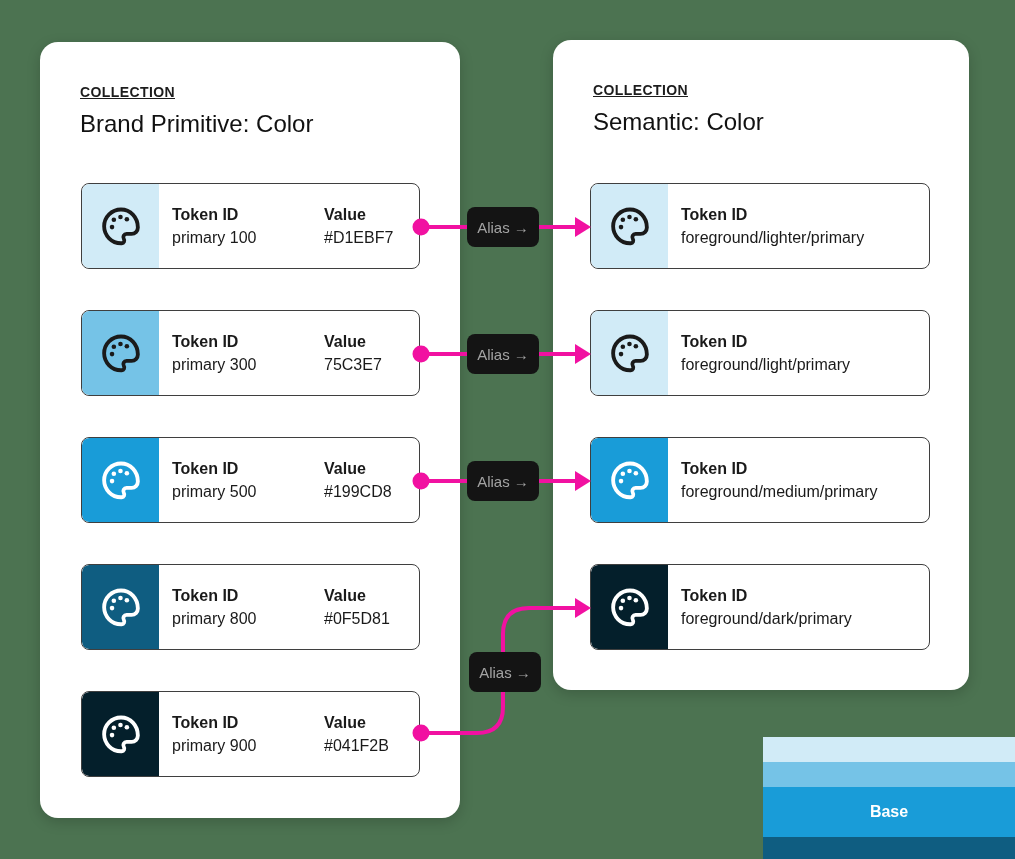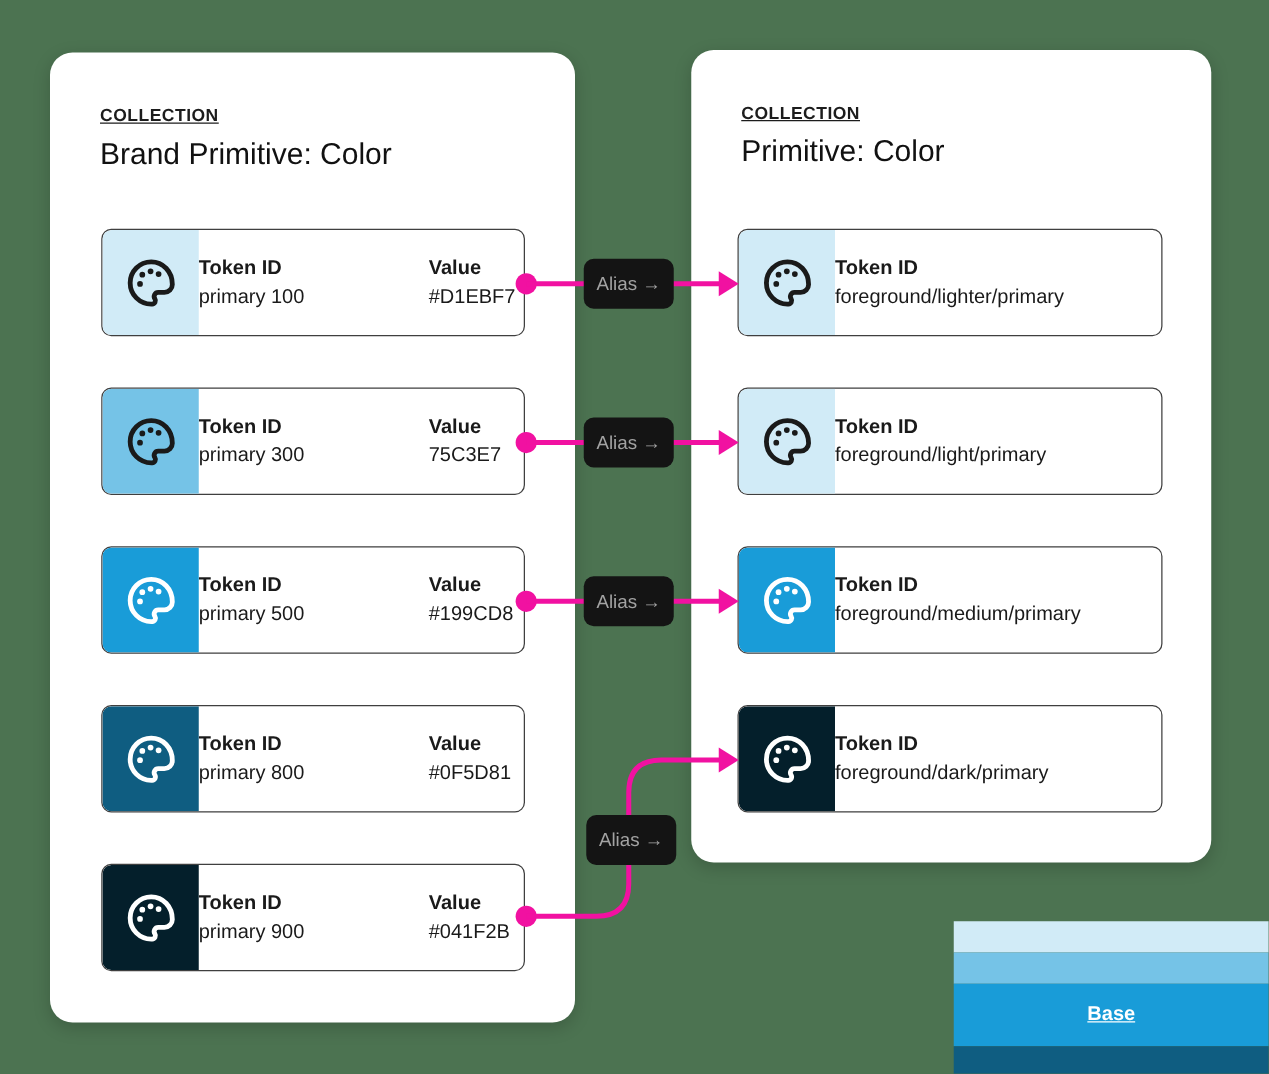--- a/index.html
+++ b/index.html
@@ -23,38 +23,38 @@
     background:#fff;border:1px solid var(--row_border,#3f3f3f);border-radius:8px;
     box-sizing:border-box;overflow:hidden;
   }
   #left-card .token-row{left:41px;width:339px;}
   #right-card .token-row{left:37px;width:340px;}
   .icon-cell{
     width:77px;flex:0 0 77px;display:flex;align-items:center;justify-content:center;
     border-radius:7px 0 0 7px;
   }
   .icon-cell svg{width:44px;height:44px;display:block;}
-  .row-body{flex:1;display:flex;align-items:center;padding-left:0;gap:32px;}
+  .row-body{flex:1;display:flex;align-items:center;padding-left:13px;}
   .col{display:flex;flex-direction:column;gap:5px;}
   .col.token{width:152px;flex:0 0 152px;}
   .col .hdr{font-size:16px;font-weight:700;color:#1a1a1a;}
   .col .val{font-size:16px;font-weight:400;color:#1a1a1a;white-space:nowrap;}
   #connector-layer{position:absolute;left:0;top:0;pointer-events:none;}
   .alias-badge{
     position:absolute;width:72px;height:40px;border-radius:8px;
     background:var(--badge_bg,#141414);color:#a3a3a3;font-size:15px;
     display:flex;align-items:center;justify-content:center;white-space:nowrap;
   }
   #legend{position:absolute;left:763px;top:737px;width:252px;height:122px;}
   .band{width:100%;}
   .band-0{height:25px;}
   .band-1{height:25px;}
   .band-2{height:50px;display:flex;align-items:center;justify-content:center;}
   .band-3{height:22px;}
-  .band-label{color:#fff;font-size:16px;font-weight:700;text-decoration:underline;}
+  .band-label{color:#fff;font-size:16px;font-weight:700;}
 </style>
 </head>
 <body>
 
 <div class="card" id="left-card">
   <div class="eyebrow">COLLECTION</div>
   <div class="card-title">Brand Primitive: Color</div>
 
   <div class="token-row" style="top:141px">
     <div class="icon-cell" style="background-color: rgb(209, 235, 247); color: rgb(26, 26, 26);">
@@ -162,21 +162,21 @@
       <div class="col">
         <span class="hdr">Value</span>
         <span class="val">#041F2B</span>
       </div>
     </div>
   </div>
 </div>
 
 <div class="card" id="right-card">
   <div class="eyebrow">COLLECTION</div>
-  <div class="card-title">Primitive: Color</div>
+  <div class="card-title">Semantic: Color</div>
 
   <div class="token-row" style="top:143px">
     <div class="icon-cell" style="background-color: rgb(209, 235, 247); color: rgb(26, 26, 26);">
       <svg viewBox="0 0 24 24" fill="none" stroke="currentColor" stroke-width="2.1" stroke-linejoin="round">
           <path d="M12 3a9.2 9.2 0 0 0 0 18.4h.4c1.2-.05 1.8-1.35 1.15-2.35-.75-1.15.05-2.75 1.5-2.75h2.7a3.45 3.45 0 0 0 3.45-3.45C21.2 7.1 17.05 3 12 3Z"></path>
           <circle cx="8.1" cy="8.6" r="1.25" fill="currentColor" stroke="none"></circle>
           <circle cx="11.7" cy="7.1" r="1.25" fill="currentColor" stroke="none"></circle>
           <circle cx="15.2" cy="8.3" r="1.25" fill="currentColor" stroke="none"></circle>
           <circle cx="7.1" cy="12.6" r="1.25" fill="currentColor" stroke="none"></circle>
         </svg>

